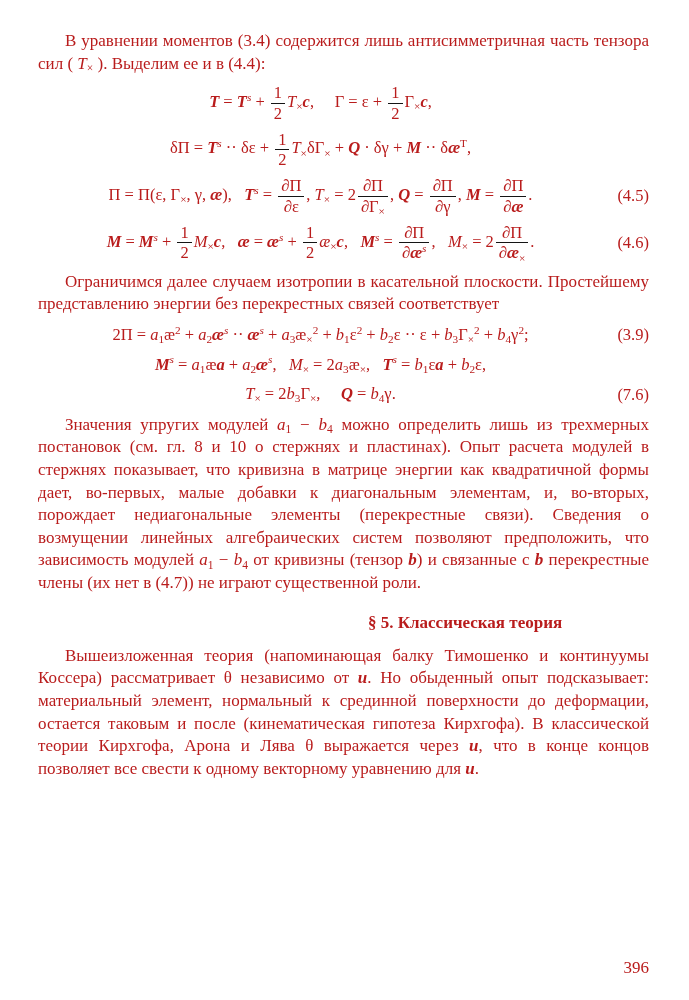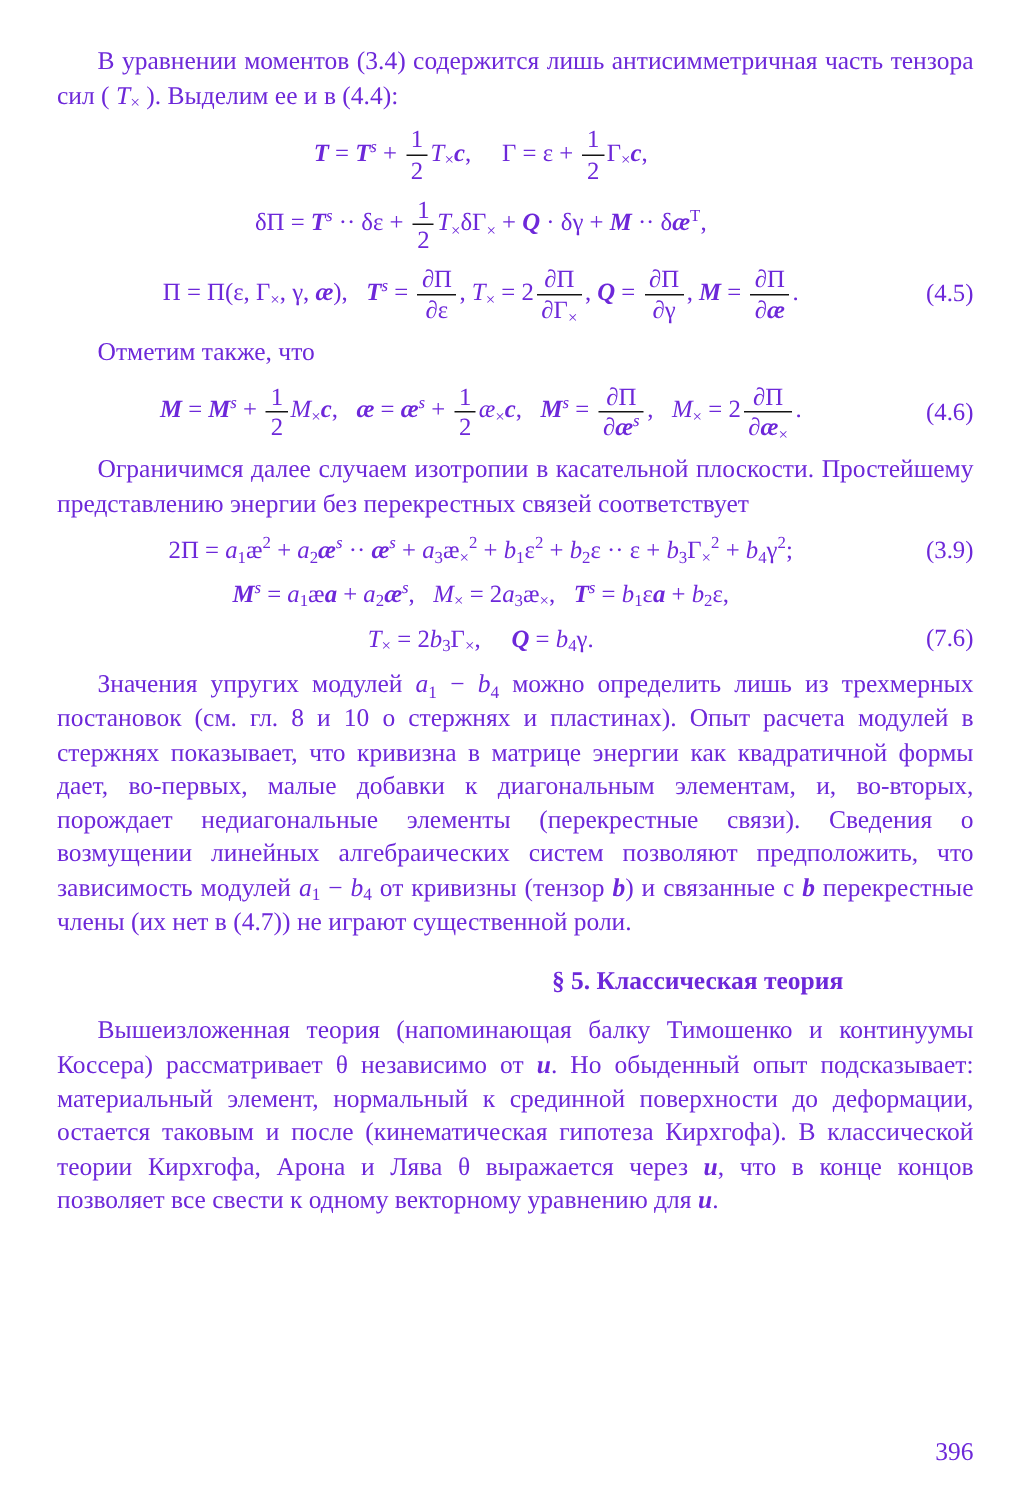--- a/index.html
+++ b/index.html
@@ -1,17 +1,17 @@
 <!DOCTYPE html>
 <html><head>
 <meta charset="utf-8">
 <style>
   html,body { margin:0; padding:0; background:#888; }
   .page {
-    width:689px; height:1000px; margin:0 auto; background:#ffffff; color:#6d28d9;
+    width:689px; height:1000px; margin:0 auto; background:#ffffff; color:#b91c1c;
     font-family:"Liberation Serif", serif; font-size:17px;
     position:relative; box-sizing:border-box; padding:30px 40px 0 38px;
     overflow:hidden;
   }
   p.para { margin:0; text-indent:27px; text-align:justify; line-height:1.33; }
   .eq {
     position:relative; margin:9px 0; padding:0 46px 0 0;
     text-align:center; font-size:16.5px; line-height:1.25; white-space:nowrap;
   }
   .eq .eqtag { position:absolute; right:0; top:50%; transform:translateY(-50%); font-size:16.5px;font-family:Liberation Serif, serif; }
@@ -41,21 +41,20 @@
 
   <div class="eq">
     <span class="eqbody">δΠ = <span class="mbi">T</span><sup><span class="mi">s</span></sup> ·· δε + <span class="frac"><span class="num">1</span><span class="den">2</span></span><span class="mi">T</span><sub>×</sub>δΓ<sub>×</sub> + <span class="mbi">Q</span> · δγ + <span class="mbi">M</span> ·· δ<span class="mbi">æ</span><sup>T</sup>,</span>
   </div>
 
   <div class="eq">
     <span class="eqbody">Π = Π(ε, Γ<sub>×</sub>, γ, <span class="mbi">æ</span>),  <span class="mbi">T</span><sup><span class="mi">s</span></sup> = <span class="frac"><span class="num">∂Π</span><span class="den">∂ε</span></span>, <span class="mi">T</span><sub>×</sub> = 2<span class="frac"><span class="num">∂Π</span><span class="den">∂Γ<sub>×</sub></span></span>, <span class="mbi">Q</span> = <span class="frac"><span class="num">∂Π</span><span class="den">∂γ</span></span>, <span class="mbi">M</span> = <span class="frac"><span class="num">∂Π</span><span class="den">∂<span class="mbi">æ</span></span></span>.</span>
     <span class="eqtag">(4.5)</span>
   </div>
 
-  <p class="para">Отметим также, что</p>
 
   <div class="eq">
     <span class="eqbody"><span class="mbi">M</span> = <span class="mbi">M</span><sup><span class="mi">s</span></sup> + <span class="frac"><span class="num">1</span><span class="den">2</span></span><span class="mi">M</span><sub>×</sub><span class="mbi">c</span>,  <span class="mbi">æ</span> = <span class="mbi">æ</span><sup><span class="mi">s</span></sup> + <span class="frac"><span class="num">1</span><span class="den">2</span></span><span class="mi">æ</span><sub>×</sub><span class="mbi">c</span>,  <span class="mbi">M</span><sup><span class="mi">s</span></sup> = <span class="frac"><span class="num">∂Π</span><span class="den">∂<span class="mbi">æ</span><sup><span class="mi">s</span></sup></span></span>,  <span class="mi">M</span><sub>×</sub> = 2<span class="frac"><span class="num">∂Π</span><span class="den">∂<span class="mbi">æ</span><sub>×</sub></span></span>.</span>
     <span class="eqtag">(4.6)</span>
   </div>
 
   <p class="para">Ограничимся далее случаем изотропии в касательной плоскости. Простейшему представлению энергии без перекрестных связей соответствует</p>
 
   <div class="eq">
     <span class="eqbody">2Π = <span class="mi">a</span><sub>1</sub>æ<sup>2</sup> + <span class="mi">a</span><sub>2</sub><span class="mbi">æ</span><sup><span class="mi">s</span></sup> ·· <span class="mbi">æ</span><sup><span class="mi">s</span></sup> + <span class="mi">a</span><sub>3</sub>æ<sub>×</sub><sup>2</sup> + <span class="mi">b</span><sub>1</sub>ε<sup>2</sup> + <span class="mi">b</span><sub>2</sub>ε ·· ε + <span class="mi">b</span><sub>3</sub>Γ<sub>×</sub><sup>2</sup> + <span class="mi">b</span><sub>4</sub>γ<sup>2</sup>;</span>

